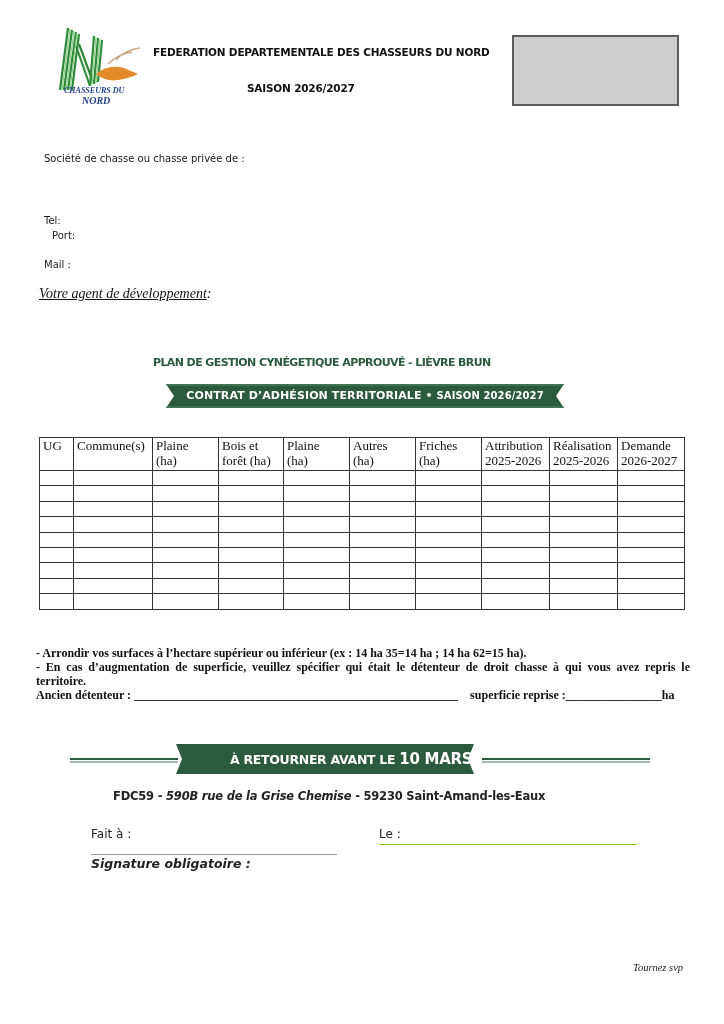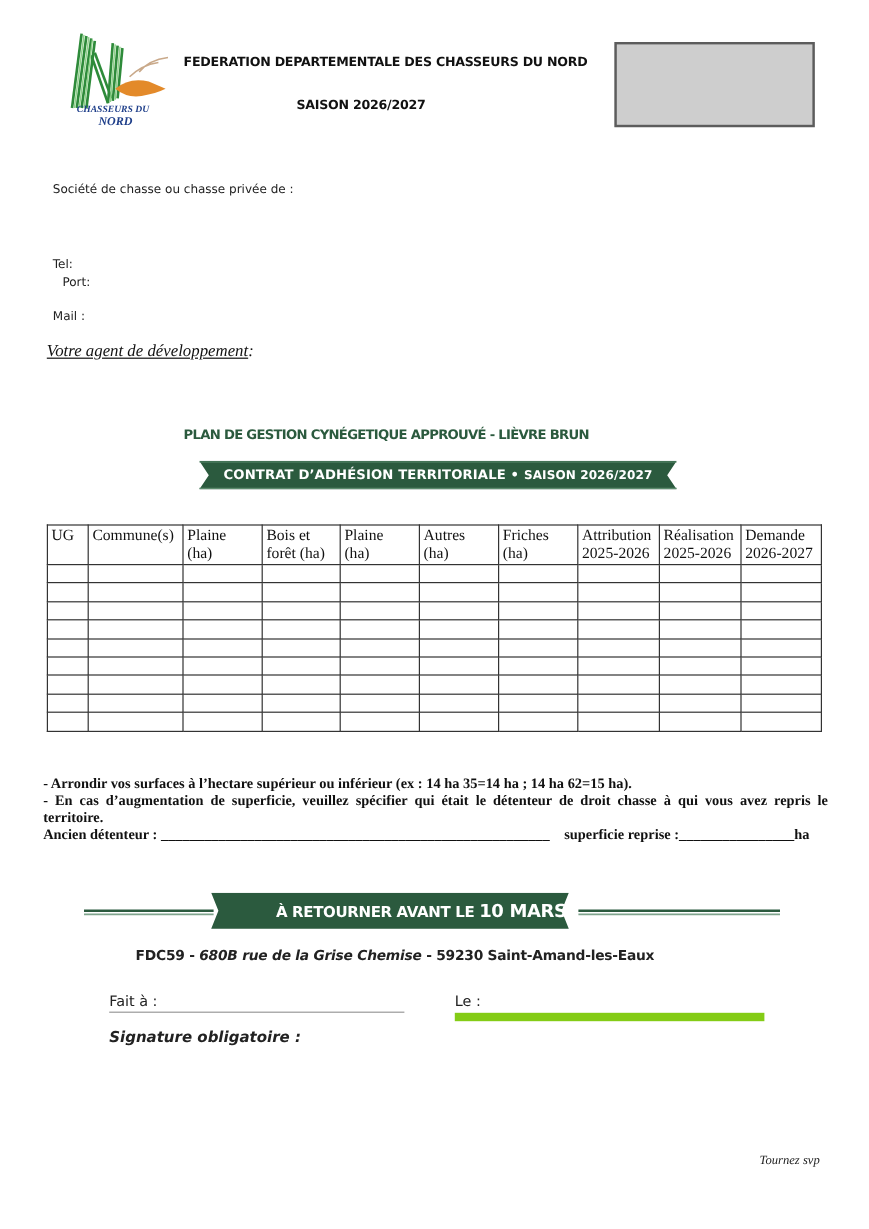--- a/index.html
+++ b/index.html
@@ -30,22 +30,22 @@
     #note1 { left: 36px; top: 646px; }
     #note2 { left: 36px; top: 660px; width: 654px; text-align: justify; text-align-last: justify; }
     #note3 { left: 36px; top: 674px; }
     #note4 { left: 36px; top: 688px; }
     #return-banner { left: 70px; top: 744px; width: 580px; height: 32px; }
     #return-text { position: absolute; left: 160px; top: 0; width: 220px; height: 30px; line-height: 30px; text-align: right; color: #fff; font-family: "DejaVu Sans", sans-serif; font-weight: bold; font-size: 12.5px; white-space: nowrap; letter-spacing: -0.3px; }
     #return-text .big { font-size: 15px; }
     #address { left: 113px; top: 789px; font-family: "DejaVu Sans", sans-serif; font-weight: bold; font-size: 11.5px; color: #222; white-space: nowrap; letter-spacing: -0.2px; }
     #address .it { font-style: italic; }
     .sig { font-family: "DejaVu Sans", sans-serif; font-size: 12px; color: #222; }
-    #fait { left: 91px; top: 827px; width: 246px; border-bottom: 1px solid #999; padding-bottom: 2px; }
-    #le { left: 379px; top: 827px; width: 258px; border-bottom: 7px solid #84cc16; padding-bottom: 3px; }
+    #fait { left: 91px; top: 827px; width: 246px; border-bottom: 1px solid #999; padding-bottom: 13px; }
+    #le { left: 379px; top: 827px; width: 258px; border-bottom: 1px solid #84cc16; padding-bottom: 3px; }
     #signature { left: 91px; top: 856px; font-weight: bold; font-style: italic; font-size: 12.5px; text-align: right; }
     #tournez { left: 633px; top: 962px; font-family: "Liberation Serif", serif; font-style: italic; font-size: 10.5px; color: #222; }
   </style>
 </head>
 <body>
 
 <div id="logo" class="abs">
   <svg width="100" height="86" viewBox="0 0 100 86">
     <g stroke="#2e8b3a" stroke-width="2.2" fill="none">
       <path d="M14 66 L22 4"></path>
@@ -242,19 +242,19 @@
   <svg width="580" height="32">
     <line x1="0" y1="15" x2="108" y2="15" stroke="#2b5a3e" stroke-width="2"></line>
     <line x1="0" y1="18" x2="108" y2="18" stroke="#7fa48d" stroke-width="1.5"></line>
     <polygon points="106,0 404,0 398,15 404,30 106,30 112,15" fill="#2b5a3e"></polygon>
     <line x1="412" y1="15" x2="580" y2="15" stroke="#2b5a3e" stroke-width="2"></line>
     <line x1="412" y1="18" x2="580" y2="18" stroke="#7fa48d" stroke-width="1.5"></line>
   </svg>
   <div id="return-text"><span>À RETOURNER AVANT LE </span><span class="big">10 MARS</span></div>
 </div>
 
-<div id="address" class="abs"><span>FDC59</span><span> - </span><span class="it">680B rue de la Grise Chemise</span><span> - </span><span>59230 Saint-Amand-les-Eaux</span></div>
+<div id="address" class="abs"><span>FDC59</span><span> - </span><span class="it">590B rue de la Grise Chemise</span><span> - </span><span>59230 Saint-Amand-les-Eaux</span></div>
 
 <div id="fait" class="abs sig"><span>Fait à :</span></div>
 <div id="le" class="abs sig"><span>Le :</span></div>
 <div id="signature" class="abs sig">Signature obligatoire :</div>
 
 <div id="tournez" class="abs">Tournez svp</div>
 
 </body></html>

